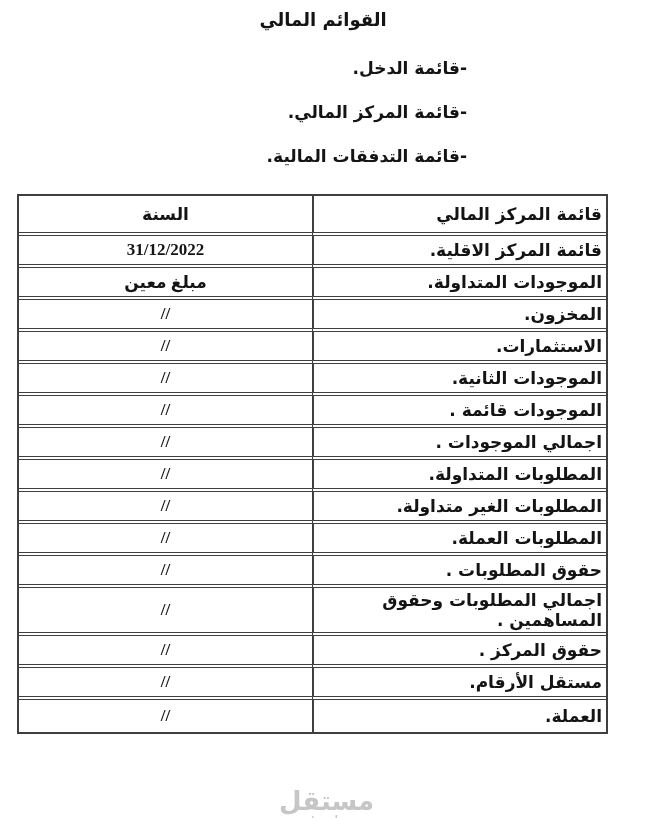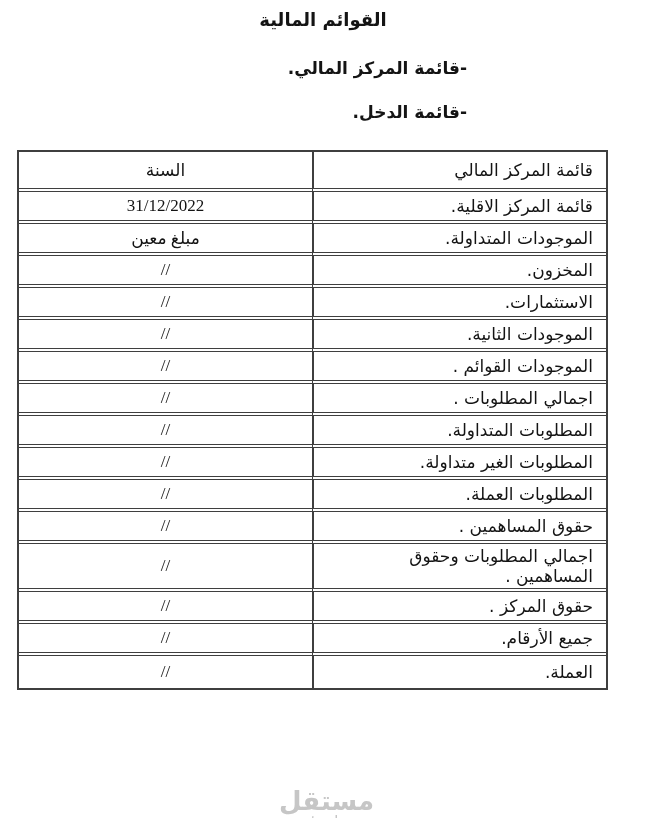--- a/index.html
+++ b/index.html
@@ -38,25 +38,25 @@
   }
   table.fin-table{
     border-collapse:separate;
     border-spacing:0;
     width:587px;
     margin:27px 0 0 17px;
     border:2px solid var(--border);
     table-layout:fixed;
   }
   .fin-table th,.fin-table td{
-    font-weight:400;
+    font-weight:700;
     font-size:17px;
     vertical-align:middle;
     border-bottom:4px double var(--border);
-    padding:2px 13px;
+    padding:2px 4px;
   }
   .fin-table th{height:40px;text-align:center;}
   .fin-table td{height:32px;}
   .fin-table .label-cell{
     width:294px;
     text-align:right;
     border-left:2px solid var(--border); 
   }
   .fin-table .value-cell{
     width:293px;
@@ -84,25 +84,26 @@
     color:var(--watermark);
     letter-spacing:0.5px;
     font-family:"Liberation Sans",sans-serif;
   }
 </style>
 </head>
 <body>
 
 <div class="page">
 
-  <h1 class="doc-title">القوائم المالية</h1>
+  <h1 class="doc-title">القوائم المالي</h1>
 
   <div class="statement-list">
+    <p class="list-item">-قائمة الدخل.</p>
     <p class="list-item">-قائمة المركز المالي.</p>
-    <p class="list-item">-قائمة الدخل.</p>
+    <p class="list-item">-قائمة التدفقات المالية.</p>
   </div>
 
   <table class="fin-table" dir="rtl">
     <thead>
       <tr>
         <th class="label-cell">قائمة المركز المالي</th>
         <th class="value-cell">السنة</th>
       </tr>
     </thead>
     <tbody>
@@ -120,53 +121,53 @@
         </tr>
         <tr>
           <td class="label-cell">الاستثمارات.</td>
           <td class="value-cell">//</td>
         </tr>
         <tr>
           <td class="label-cell">الموجودات الثانية.</td>
           <td class="value-cell">//</td>
         </tr>
         <tr>
-          <td class="label-cell">الموجودات القوائم .</td>
+          <td class="label-cell">الموجودات قائمة .</td>
           <td class="value-cell">//</td>
         </tr>
         <tr>
-          <td class="label-cell">اجمالي المطلوبات .</td>
+          <td class="label-cell">اجمالي الموجودات .</td>
           <td class="value-cell">//</td>
         </tr>
         <tr>
           <td class="label-cell">المطلوبات المتداولة.</td>
           <td class="value-cell">//</td>
         </tr>
         <tr>
           <td class="label-cell">المطلوبات الغير متداولة.</td>
           <td class="value-cell">//</td>
         </tr>
         <tr>
           <td class="label-cell">المطلوبات العملة.</td>
           <td class="value-cell">//</td>
         </tr>
         <tr>
-          <td class="label-cell">حقوق المساهمين .</td>
+          <td class="label-cell">حقوق المطلوبات .</td>
           <td class="value-cell">//</td>
         </tr>
         <tr>
           <td class="label-cell">اجمالي المطلوبات وحقوق المساهمين .</td>
           <td class="value-cell">//</td>
         </tr>
         <tr>
           <td class="label-cell">حقوق المركز .</td>
           <td class="value-cell">//</td>
         </tr>
         <tr>
-          <td class="label-cell">جميع الأرقام.</td>
+          <td class="label-cell">مستقل الأرقام.</td>
           <td class="value-cell">//</td>
         </tr>
         <tr>
           <td class="label-cell">العملة.</td>
           <td class="value-cell">//</td>
         </tr>
       </tbody>
   </table>
 
   <div class="watermark">

